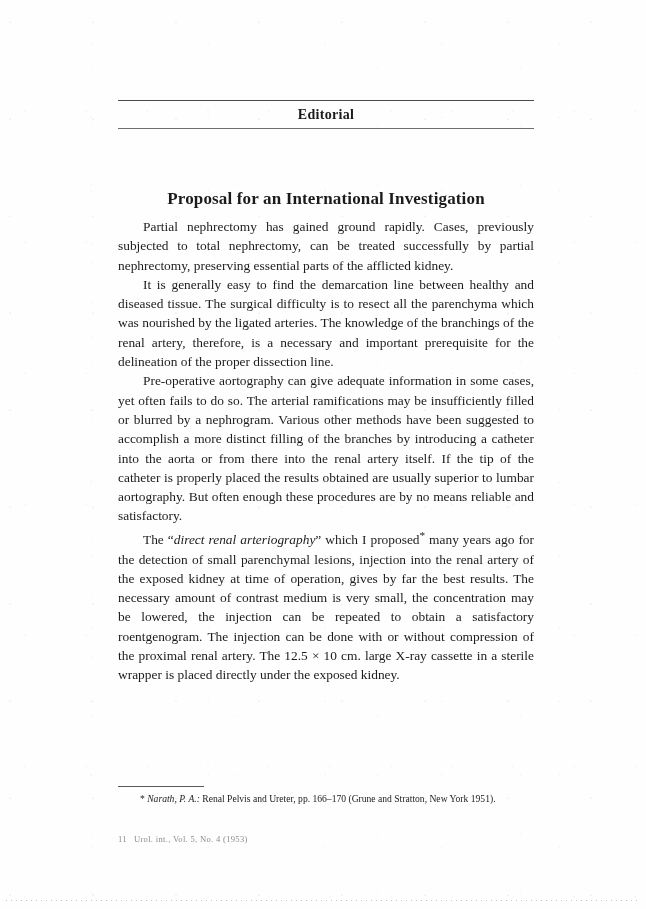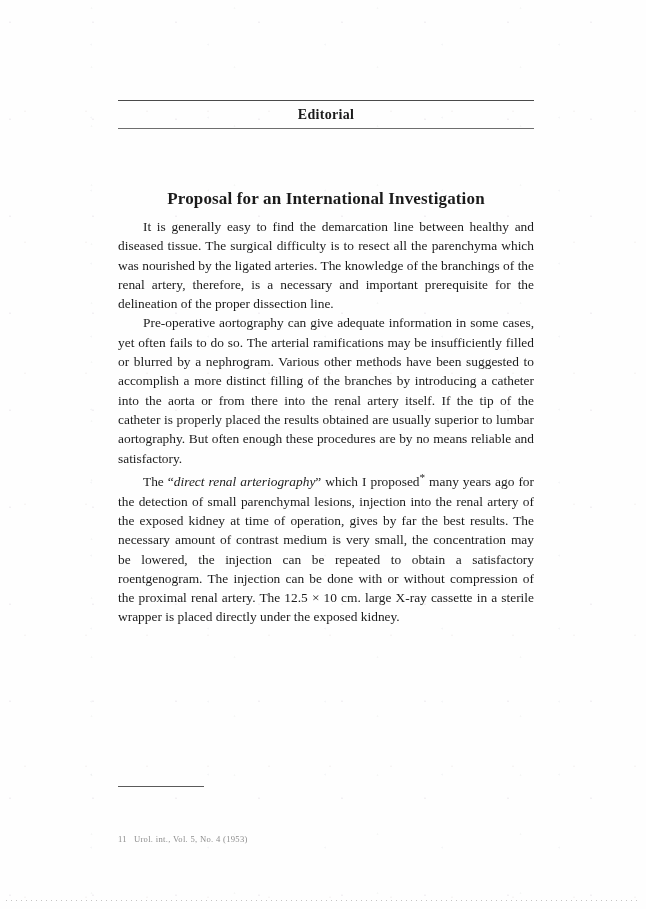--- a/index.html
+++ b/index.html
@@ -147,28 +147,33 @@
 
 <div class="masthead">
   <div class="rule"></div>
   <div class="masthead-title">Editorial</div>
   <div class="rule light"></div>
 </div>
 
 <div class="article-title">Proposal for an International Investigation</div>
 
 <div class="body-text">
+  <p>Partial nephrectomy has gained ground rapidly. Cases, previously subjected to total nephrectomy, can be treated successfully by partial nephrectomy, preserving essential parts of the afflicted kidney.</p>
   <p>It is generally easy to find the demarcation line between healthy and diseased tissue. The surgical difficulty is to resect all the parenchyma which was nourished by the ligated arteries. The knowledge of the branchings of the renal artery, therefore, is a necessary and important prerequisite for the delineation of the proper dissection line.</p>
   <p>Pre-operative aortography can give adequate information in some cases, yet often fails to do so. The arterial ramifications may be insufficiently filled or blurred by a nephrogram. Various other methods have been suggested to accomplish a more distinct filling of the branches by introducing a catheter into the aorta or from there into the renal artery itself. If the tip of the catheter is properly placed the results obtained are usually superior to lumbar aortography. But often enough these procedures are by no means reliable and satisfactory.</p>
   <p>
     <span>The “</span><i>direct renal arteriography</i><span>” which I proposed</span><sup>*</sup><span> many years ago for the detection of small parenchymal lesions, injection into the renal artery of the exposed kidney at time of operation, gives by far the best results. The necessary amount of contrast medium is very small, the concentration may be lowered, the injection can be repeated to obtain a satisfactory roentgenogram. The injection can be done with or without compression of the proximal renal artery. The 12.5 × 10 cm. large X-ray cassette in a sterile wrapper is placed directly under the exposed kidney.</span>
   </p>
 </div>
 
 <div class="footnote">
   <div class="footnote-rule"></div>
+  <p>
+    <span>*</span>
+    <i>Narath, P. A.:</i><span> Renal Pelvis and Ureter, pp. 166–170 (Grune and Stratton, New York 1951).</span>
+  </p>
 </div>
 
 <div class="folio">
   <span class="sig">11</span><span>Urol. int., Vol. 5, No. 4 (1953)</span>
 </div>
 
 <div class="scan-edge"></div>
 
 </body></html>

